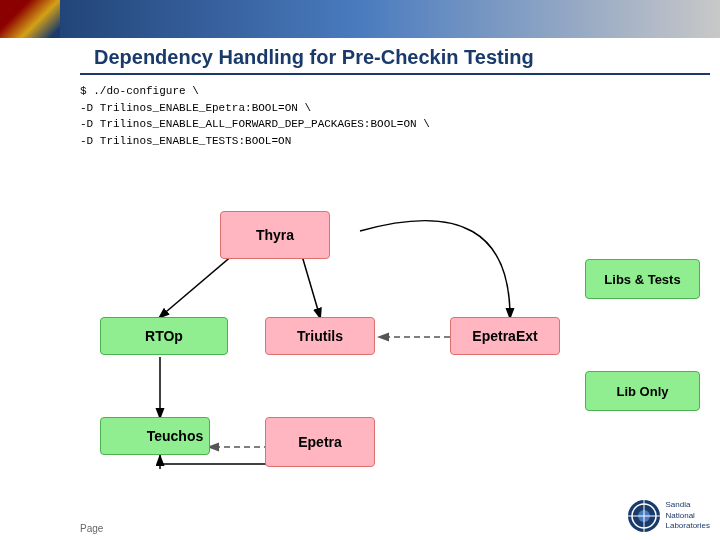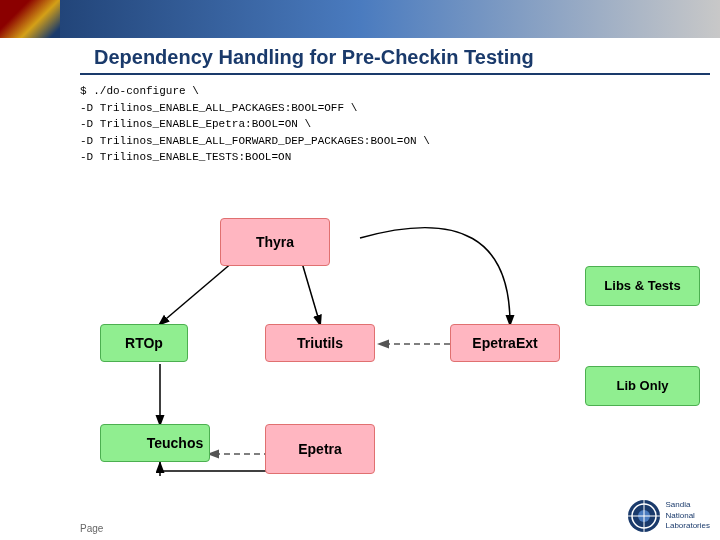--- a/index.html
+++ b/index.html
@@ -44,21 +44,21 @@
 
     .content {
       padding: 8px 20px 0 80px;
     }
 
     .code-block {
       font-family: 'Courier New', monospace;
       font-size: 11px;
       color: #000;
       line-height: 1.5;
-      margin-bottom: 0;
+      margin-bottom: 10px;
     }
 
     
     .diagram {
       position: relative;
       width: 620px;
       height: 320px;
       margin-left: 0;
     }
 
@@ -136,21 +136,20 @@
   <div class="top-banner-logo"></div>
 </div>
 
 <div class="title">Dependency Handling for Pre-Checkin Testing</div>
 <div class="title-underline"></div>
 
 <div class="content">
 
   <div class="code-block">
     <div>$ ./do-configure \</div>
-    <div>  -D Trilinos_ENABLE_ALL_PACKAGES:BOOL=OFF \</div>
     <div>  -D Trilinos_ENABLE_Epetra:BOOL=ON \</div>
     <div>  -D Trilinos_ENABLE_ALL_FORWARD_DEP_PACKAGES:BOOL=ON \</div>
     <div>  -D Trilinos_ENABLE_TESTS:BOOL=ON</div>
   </div>
 
   <div class="diagram">
     <svg class="diagram-svg" viewBox="0 0 620 320">
 
       <line x1="160" y1="90" x2="80" y2="158" stroke="#000" stroke-width="1.5" marker-end="url(#arrow)"></line>
 
@@ -176,21 +175,21 @@
         <marker id="arrow-dash" markerWidth="8" markerHeight="8" refX="6" refY="3" orient="auto">
           <path d="M0,0 L0,6 L8,3 z" fill="#555"></path>
         </marker>
       </defs>
     </svg>
 
     <div class="box box-pink" style="left:140px; top:52px; width:110px; height:48px;">
       <span>Thyra</span>
     </div>
 
-    <div class="box box-green" style="left:20px; top:158px; width:88px; height:38px;">
+    <div class="box box-green" style="left:20px; top:158px; width:128px; height:38px;">
       <span>RTOp</span>
     </div>
 
     <div class="box box-pink" style="left:370px; top:158px; width:110px; height:38px;">
       <span>EpetraExt</span>
     </div>
 
     <div class="box box-pink" style="left:185px; top:158px; width:110px; height:38px;">
       <span>Triutils</span>
     </div>
@@ -202,21 +201,21 @@
     <div class="box box-pink" style="left:185px; top:258px; width:110px; height:50px;">
       <span>Epetra</span>
     </div>
 
     <div style="position:absolute; right:0; top:100px;">
       <div class="legend-box box-green" style="width:115px; height:40px;">
         <span>Libs &amp; Tests</span>
       </div>
     </div>
 
-    <div style="position:absolute; right:0; top:200px;">
+    <div style="position:absolute; right:0; top:212px;">
       <div class="legend-box box-green" style="width:115px; height:40px;">
         <span>Lib Only</span>
       </div>
     </div>
 
   </div>
 </div>
 
 <div class="page-label">Page</div>
 

